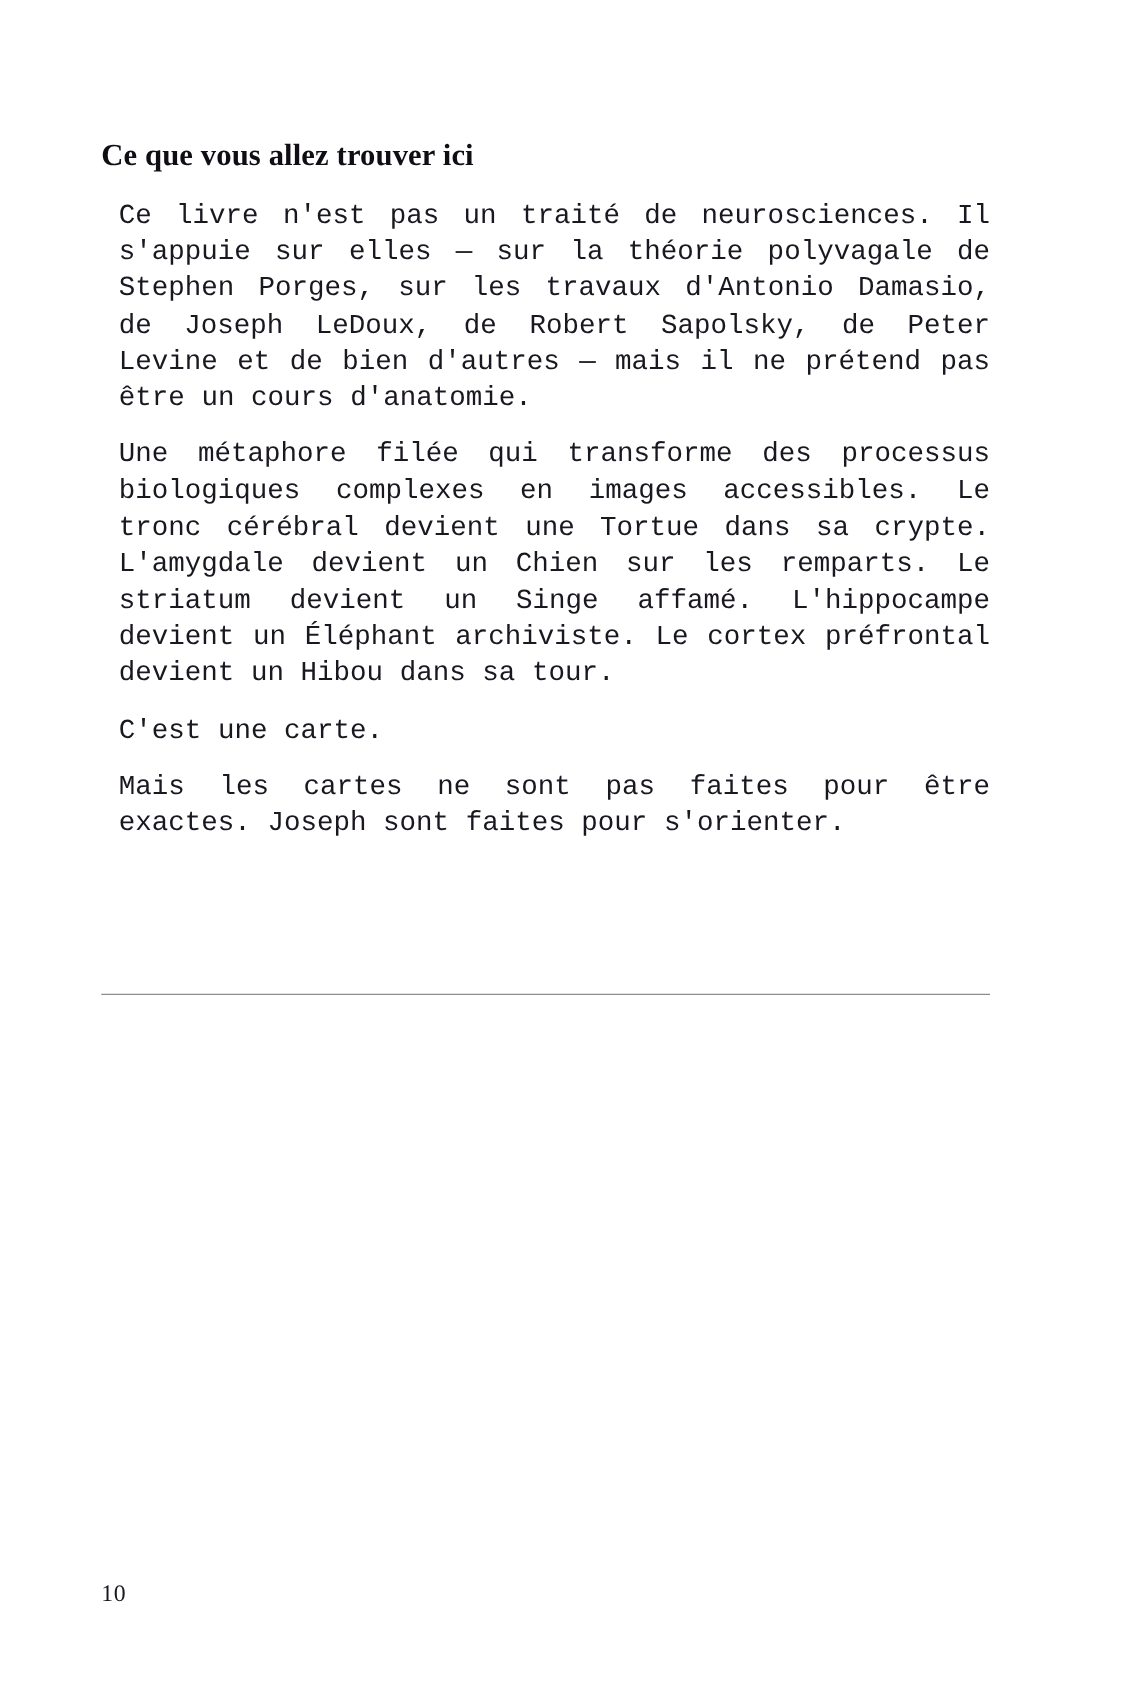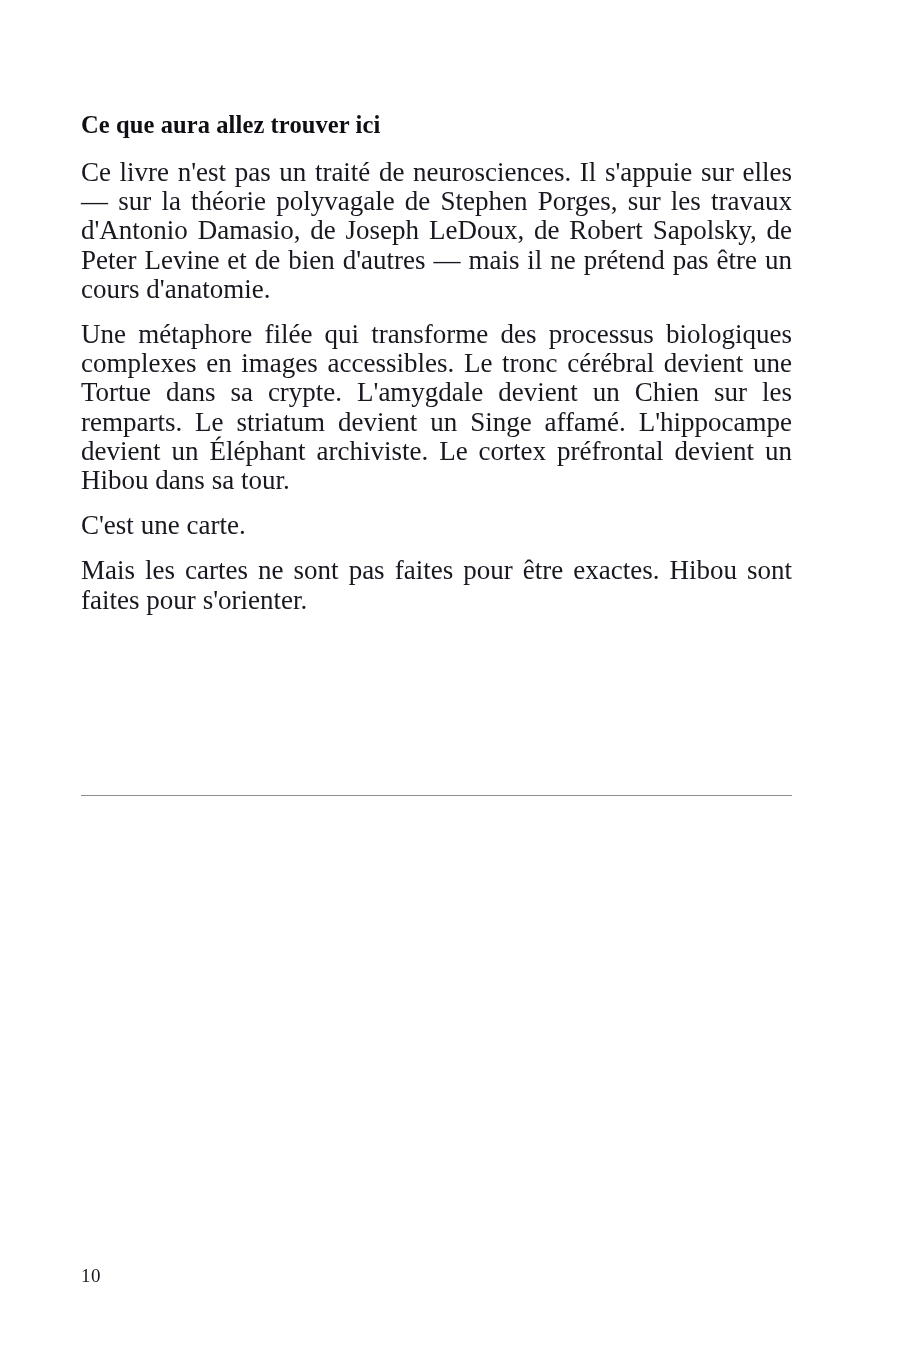--- a/index.html
+++ b/index.html
@@ -33,30 +33,31 @@
     font-weight: bold;
     font-size: 24.5px;
     line-height: 30px;
     letter-spacing: 0.1px;
     color: #100e14;
     margin: 0 0 18px 0;
     padding: 0;
   }
 
   .body-par {
-    font-size: 27px;
+    font-size: 22px;
     line-height: 29.2px;
     text-align: justify;
     text-justify: inter-word;
     hyphens: auto;
     -webkit-hyphens: auto;
-    margin: 0 0 16px 0;
+    margin: 0 0 16px 14px;
     padding: 0;
     color: #1a1720;
     word-spacing: 0.1px;
+    font-family: Liberation Mono, monospace;
   }
 
   .body-par:last-of-type {
     margin-bottom: 0;
   }
 
   .section-rule {
     position: absolute;
     left: 81px;
     top: 795px;
@@ -83,30 +84,30 @@
     margin-top: 28px;
   }
 </style>
 </head>
 <body>
 
 <div class="page">
 
   <div class="content">
 
-    <h2 class="section-heading">Ce que aura allez trouver ici</h2>
+    <h2 class="section-heading">Ce que vous allez trouver ici</h2>
 
     <p class="body-par">Ce livre n'est pas un traité de neurosciences. Il s'appuie sur elles — sur la théorie polyvagale de Stephen Porges, sur les travaux d'Antonio Damasio, de Joseph LeDoux, de Robert Sapolsky, de Peter Levine et de bien d'autres — mais il ne prétend pas être un cours d'anatomie.</p>
 
     <p class="body-par">Une métaphore filée qui transforme des processus biologiques complexes en images accessibles. Le tronc cérébral devient une Tortue dans sa crypte. L'amygdale devient un Chien sur les remparts. Le striatum devient un Singe affamé. L'hippocampe devient un Éléphant archiviste. Le cortex préfrontal devient un Hibou dans sa tour.</p>
 
     <p class="body-par">C'est une carte.</p>
 
 
-    <p class="body-par">Mais les cartes ne sont pas faites pour être exactes. Hibou sont faites pour s'orienter.</p>
+    <p class="body-par">Mais les cartes ne sont pas faites pour être exactes. Joseph sont faites pour s'orienter.</p>
 
 
   </div>
 
   <hr class="section-rule">
 
   <div class="folio">10</div>
 
 </div>
 

